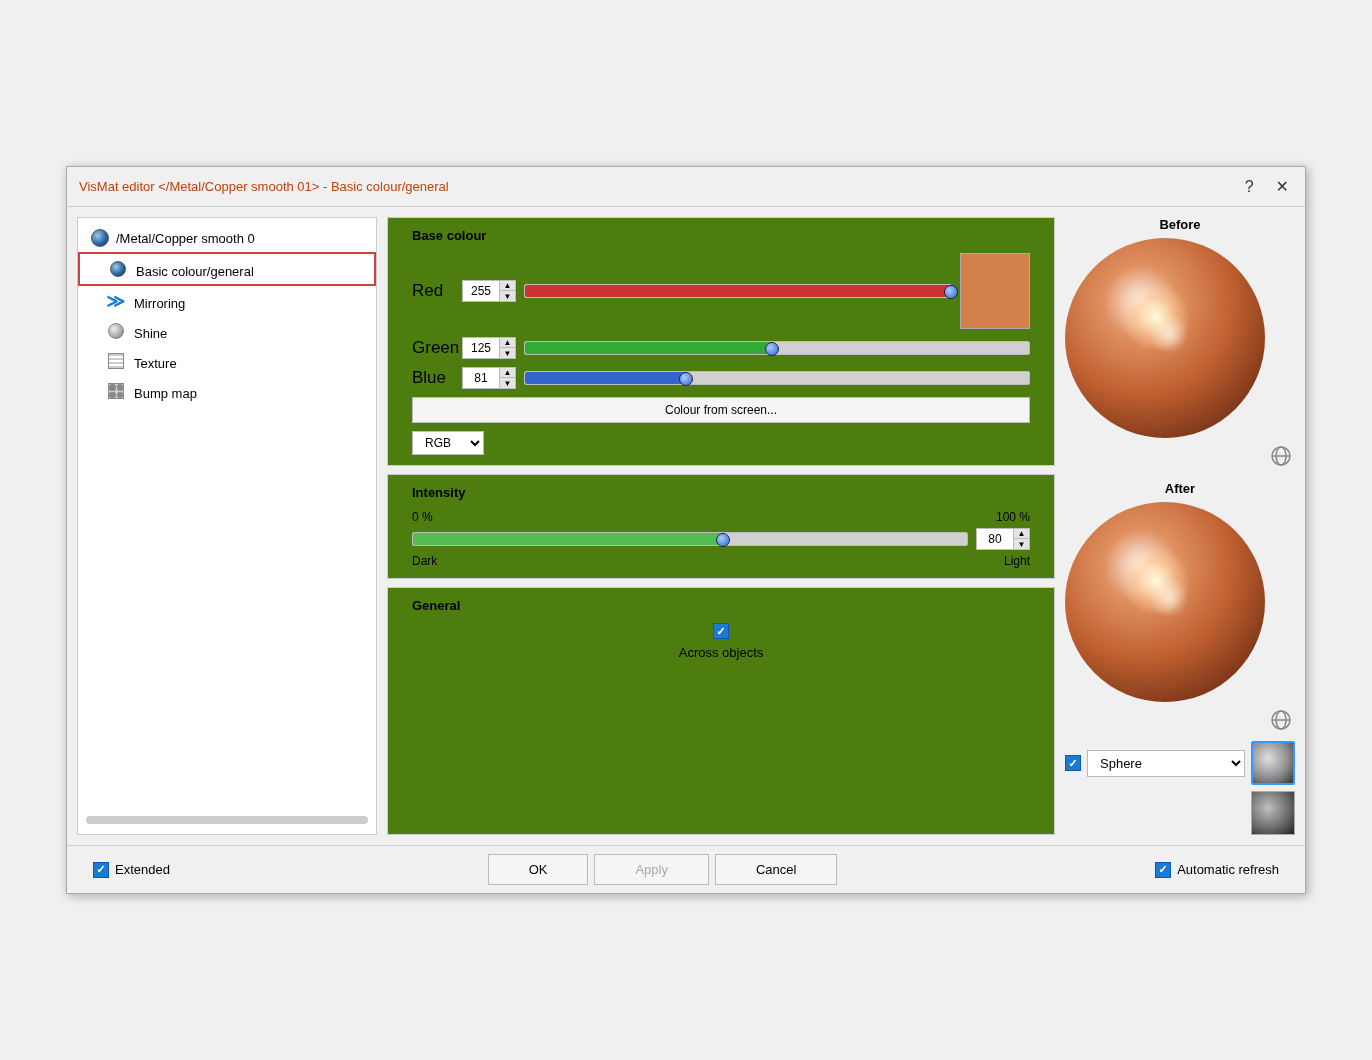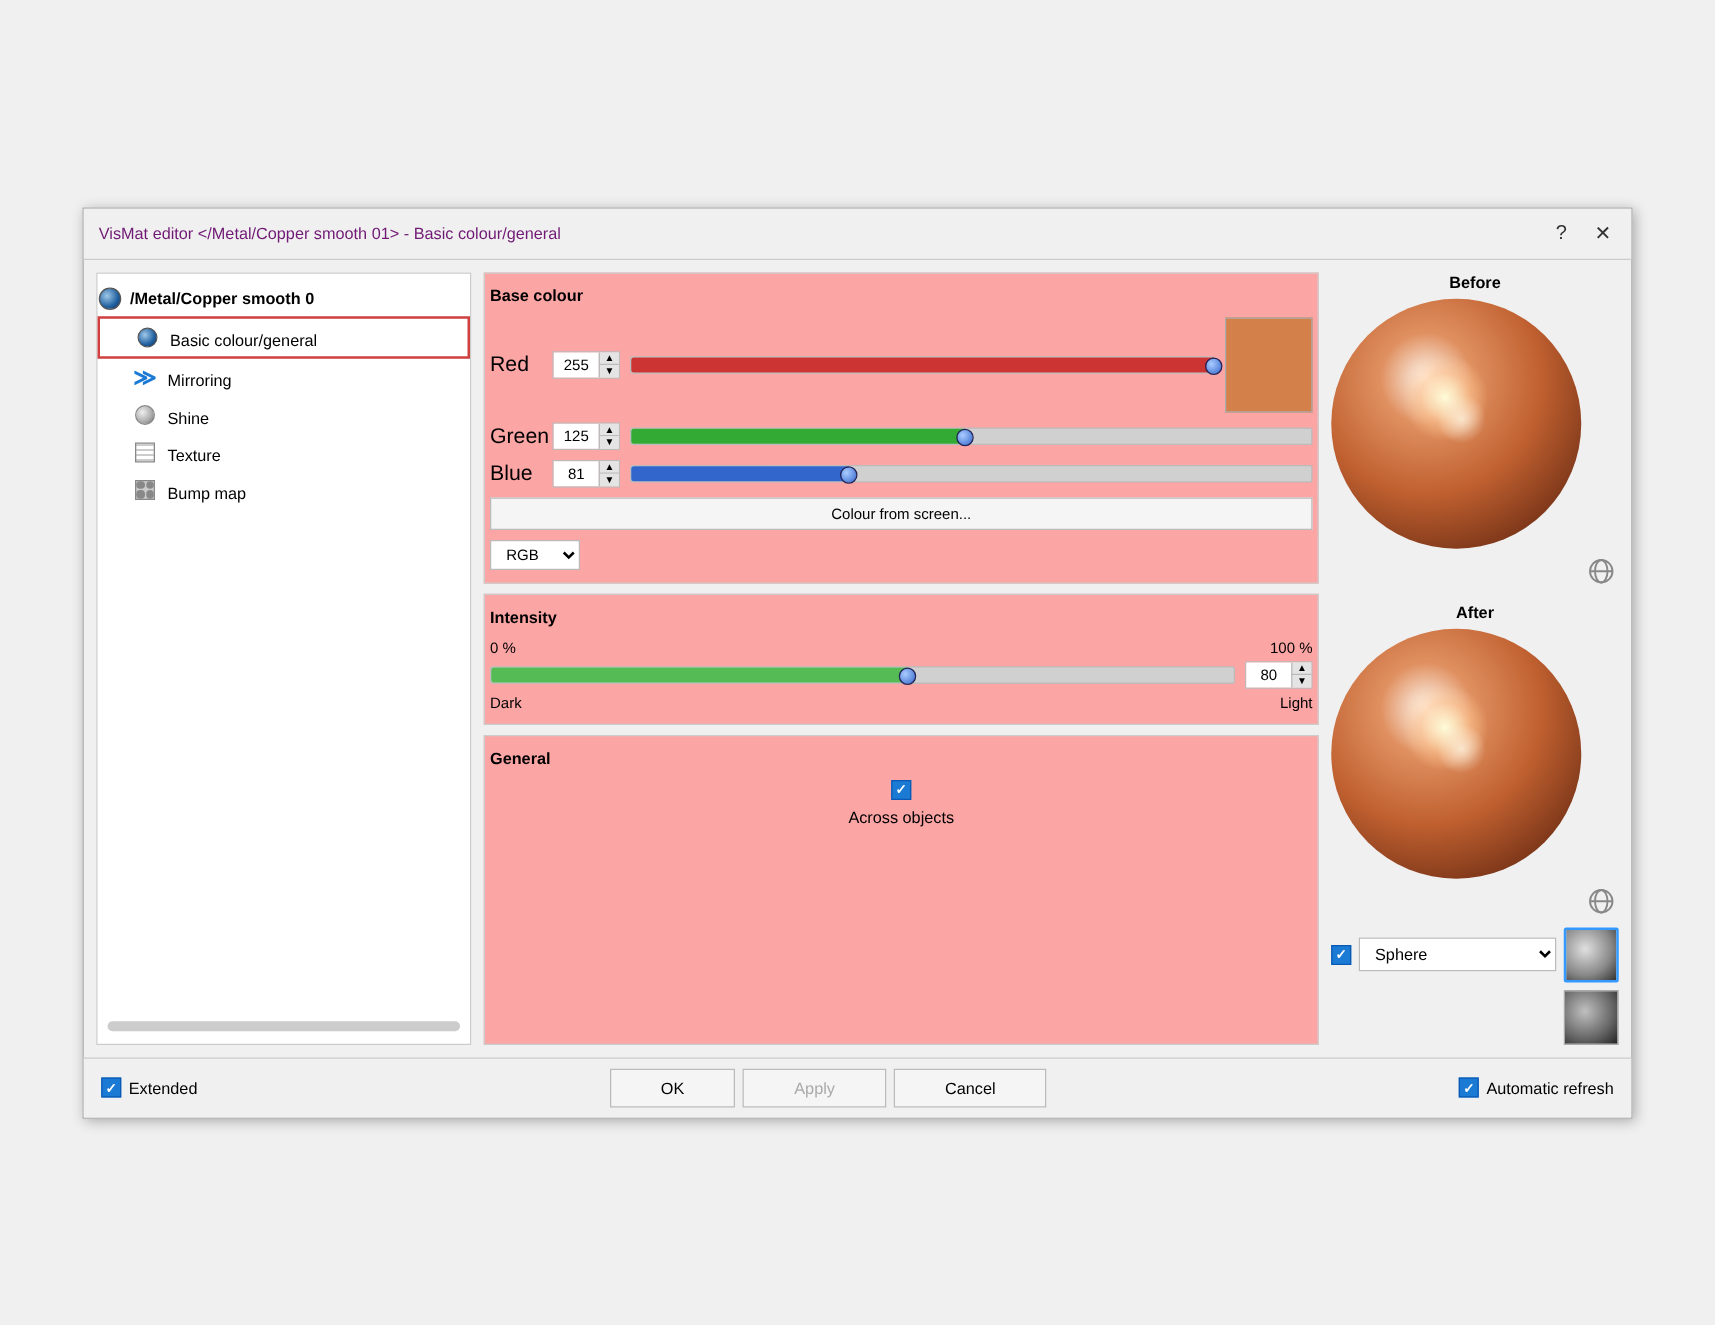--- a/index.html
+++ b/index.html
@@ -23,21 +23,21 @@
     .titlebar {
       background: #f0f0f0;
       padding: 8px 12px;
       display: flex;
       justify-content: space-between;
       align-items: center;
       border-bottom: 1px solid #ccc;
     }
     .titlebar-title {
       font-size: 13px;
-      color: #701a75;
+      color: #c2410c;
     }
     .titlebar-controls {
       display: flex;
       gap: 14px;
       align-items: center;
     }
     .titlebar-btn {
       background: none;
       border: none;
       cursor: pointer;
@@ -54,25 +54,25 @@
     
     .left-panel {
       width: 300px;
       background: #fff;
       border: 1px solid #ccc;
       display: flex;
       flex-direction: column;
       padding: 6px 0;
     }
     .tree-root {
-      padding: 4px 0;
+      padding: 4px 12px;
       display: flex;
       align-items: center;
       gap: 6px;
-      font-weight: 700;
+      font-weight: 400;
       font-size: 13px;
     }
     .tree-item {
       padding: 5px 8px 5px 28px;
       display: flex;
       align-items: flex-end;
       gap: 8px;
       cursor: pointer;
       font-size: 13px;
       color: #000;
@@ -145,23 +145,23 @@
       margin: 4px 8px;
     }
     
     .center-panel {
       flex: 1;
       display: flex;
       flex-direction: column;
       gap: 8px;
     }
     .section-box {
-      background: #fca5a5;
+      background: #4d7c0f;
       border: 1px solid #ccc;
-      padding: 10px 4px;
+      padding: 10px 24px;
     }
     .section-title {
       font-size: 13px;
       font-weight: 600;
       margin-bottom: 10px;
       color: #000;
     }
     
     .color-row {
       display: flex;
@@ -338,21 +338,21 @@
       position: absolute;
       width: 40px;
       height: 40px;
       background: radial-gradient(circle, rgba(255,255,240,0.7) 0%, transparent 70%);
       top: 38%;
       left: 42%;
       border-radius: 50%;
     }
     
     .bottom-bar {
-      padding: 8px 14px;
+      padding: 8px 26px;
       display: flex;
       align-items: center;
       gap: 10px;
       border-top: 1px solid #ccc;
       background: #f0f0f0;
     }
     .bottom-btn {
       padding: 7px 40px;
       border: 1px solid #bbb;
       background: #f5f5f5;

